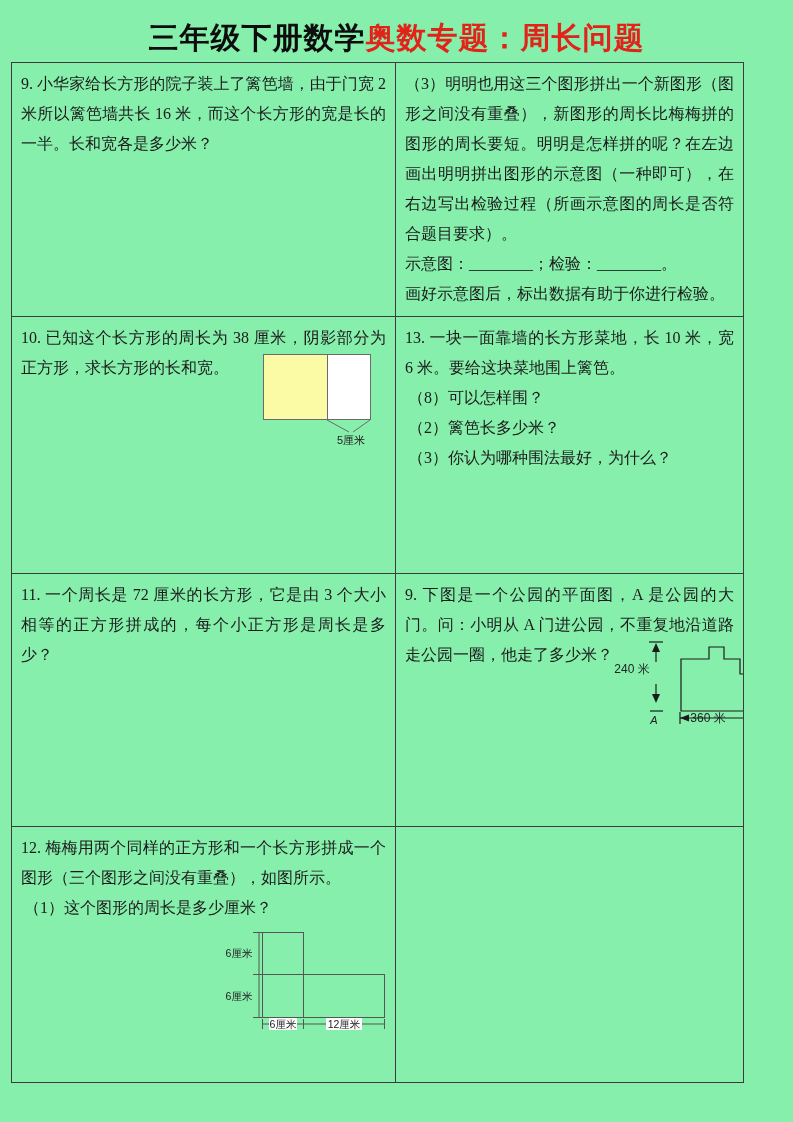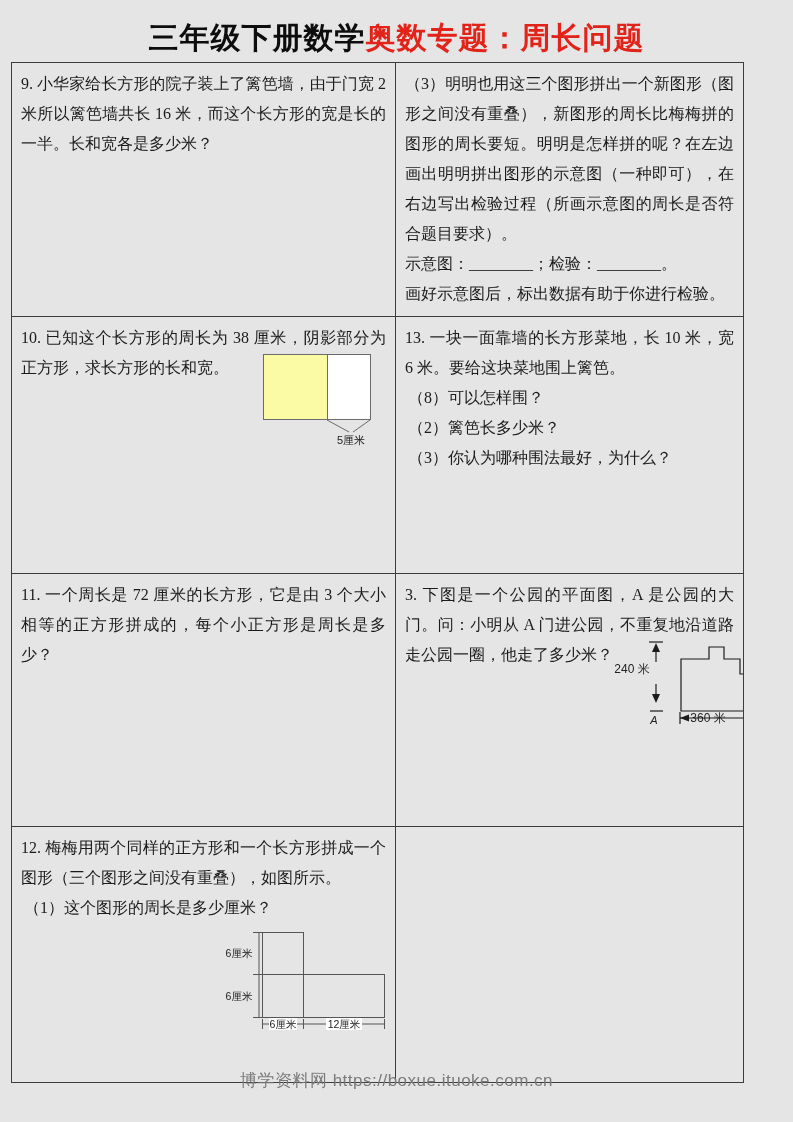--- a/index.html
+++ b/index.html
@@ -1,17 +1,17 @@
 <!DOCTYPE html>
 <html><head>
 <meta charset="utf-8">
 <style>
   html,body { margin:0; padding:0; background:#ffffff; }
   .page {
-    position:relative; width:793px; height:1122px; background:#e5e5e5;
+    position:relative; width:793px; height:1122px; background:#86efac;
     font-family:"Liberation Serif", serif; color:#1b1b1b;
   }
   .title {
     position:absolute; top:18px; left:0; width:100%;
     text-align:center; margin:0;
     font-family:"Liberation Sans", sans-serif;
     font-size:30px; font-weight:700; color:#0d0d0d;
     letter-spacing:1px; white-space:nowrap;
   }
   .title .red { color:#e2231a; }
@@ -75,21 +75,21 @@
       <p class="item">（8）可以怎样围？</p>
       <p class="item">（2）篱笆长多少米？</p>
       <p class="item">（3）你认为哪种围法最好，为什么？</p>
     </div>
 
     <div class="cell b-r b-b">
       <p>11. 一个周长是 72 厘米的长方形，它是由 3 个大小相等的正方形拼成的，每个小正方形是周长是多少？</p>
     </div>
 
     <div class="cell b-b">
-      <p>3. 下图是一个公园的平面图，A 是公园的大门。问：小明从 A 门进公园，不重复地沿道路走公园一圈，他走了多少米？</p>
+      <p>9. 下图是一个公园的平面图，A 是公园的大门。问：小明从 A 门进公园，不重复地沿道路走公园一圈，他走了多少米？</p>
       <svg class="diagram" style="left:205px; top:58px;" width="182" height="105" viewBox="0 0 182 105">
 
         <polygon points="80,79 80,27 108,27 108,15 123,15 123,27 139,27 139,42 159,42 159,79" fill="none" stroke="#1b1b1b" stroke-width="1.2"></polygon>
 
         <line x1="48" y1="10" x2="62" y2="10" stroke="#1b1b1b" stroke-width="1.2"></line>
         <polygon points="55,11 51,20 59,20" fill="#1b1b1b"></polygon>
         <line x1="55" y1="16" x2="55" y2="30" stroke="#1b1b1b" stroke-width="1.2"></line>
         <text x="31" y="41" font-size="12" text-anchor="middle">240 米</text>
         <line x1="55" y1="52" x2="55" y2="66" stroke="#1b1b1b" stroke-width="1.2"></line>
         <polygon points="55,71 51,62 59,62" fill="#1b1b1b"></polygon>
@@ -130,15 +130,14 @@
         <rect x="49" y="95" width="28" height="12" fill="#ffffff"></rect>
         <rect x="106" y="95" width="36" height="12" fill="#ffffff"></rect>
         <text x="63" y="105" font-size="10.5" text-anchor="middle">6厘米</text>
         <text x="124" y="105" font-size="10.5" text-anchor="middle">12厘米</text>
       </svg>
     </div>
 
 
   </div>
 
-  <div class="footer">博学资料网 https://boxue.ituoke.com.cn</div>
 
 </div>
 
 </body></html>

